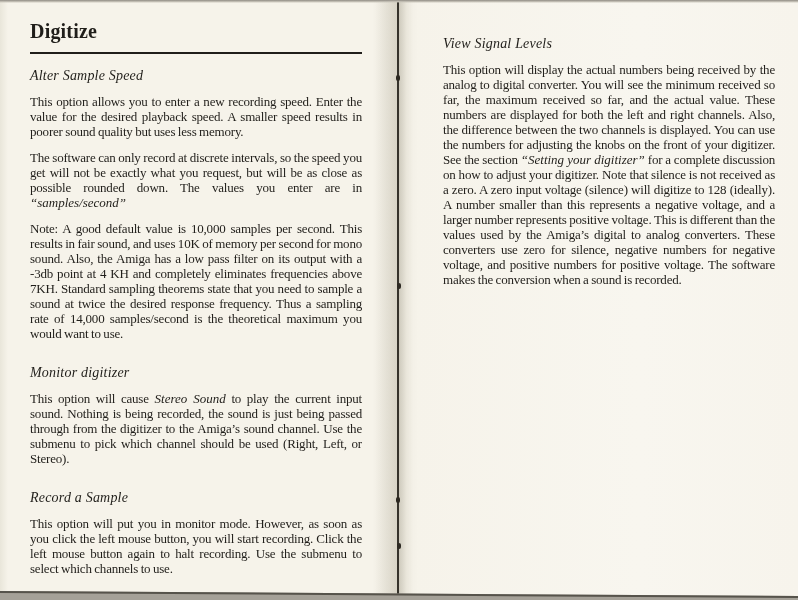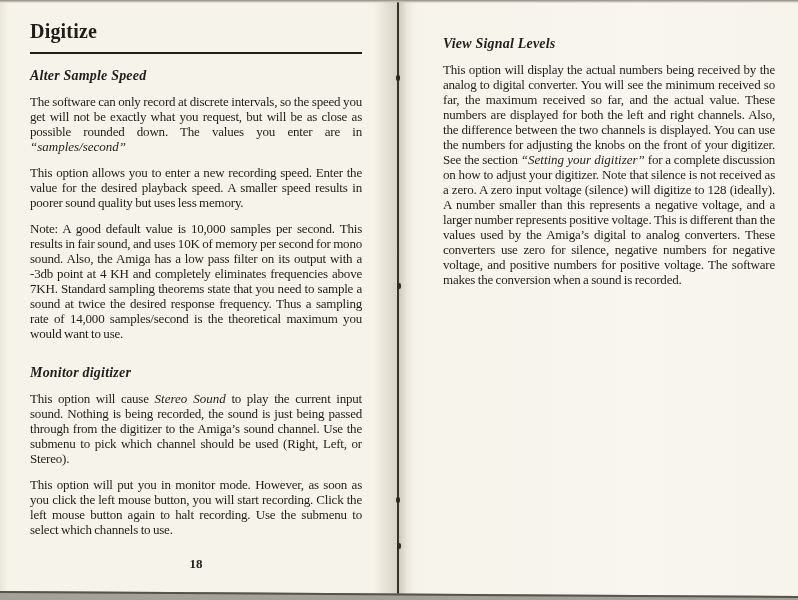--- a/index.html
+++ b/index.html
@@ -31,21 +31,21 @@
     text-align: justify;
   }
   .page.right .content { left: 44px; }
   h1.book-title {
     margin: 20px 0 0 0;
     font-size: 20px; line-height: 22px; font-weight: bold;
     letter-spacing: 0.2px; text-align: left;
   }
   .rule { height: 2px; background: var(--ink, #201e1a); margin-top: 10px; }
   h2.sec-head {
-    font-style: italic; font-weight: bold;
+    font-style: italic; font-weight: normal;
     font-size: 14px; line-height: 16px;
     margin: 24px 0 10px 0; text-align: left;
     letter-spacing: 0.2px;
   }
   h2.sec-head.after-rule { margin-top: 14px; }
   h2.sec-head.first-right { margin-top: 36px; }
   p.body-par {
     font-size: 13px; line-height: 15px;
     margin: 0 0 11px 0;
     letter-spacing: -0.2px; word-spacing: -0.5px;
@@ -91,35 +91,35 @@
 
 <div class="scan">
 
   <div class="page left">
     <div class="content">
       <h1 class="book-title">Digitize</h1>
       <div class="rule"></div>
 
       <section>
         <h2 class="sec-head after-rule">Alter Sample Speed</h2>
+        <p class="body-par"><span>This option allows you to enter a new recording speed. Enter the value for the desired playback speed. A smaller speed results in poorer sound quality but uses less memory.</span></p>
         <p class="body-par"><span>The software can only record at discrete intervals, so the speed you get will not be exactly what you request, but will be as close as possible rounded down. The values you enter are in </span><i>“samples/second”</i></p>
-        <p class="body-par"><span>This option allows you to enter a new recording speed. Enter the value for the desired playback speed. A smaller speed results in poorer sound quality but uses less memory.</span></p>
         <p class="body-par"><span>Note: A good default value is 10,000 samples per second. This results in fair sound, and uses 10K of memory per second for mono sound. Also, the Amiga has a low pass filter on its output with a -3db point at 4 KH and completely eliminates frequencies above 7KH. Standard sampling theorems state that you need to sample a sound at twice the desired response frequency. Thus a sampling rate of 14,000 samples/second is the theoretical maximum you would want to use.</span></p>
       </section>
 
       <section>
         <h2 class="sec-head">Monitor digitizer</h2>
         <p class="body-par"><span>This option will cause </span><i>Stereo Sound</i><span> to play the current input sound. Nothing is being recorded, the sound is just being passed through from the digitizer to the Amiga’s sound channel. Use the submenu to pick which channel should be used (Right, Left, or Stereo).</span></p>
       </section>
 
       <section>
+        <h2 class="sec-head">Record a Sample</h2>
         <p class="body-par"><span>This option will put you in monitor mode. However, as soon as you click the left mouse button, you will start recording. Click the left mouse button again to halt recording. Use the submenu to select which channels to use.</span></p>
       </section>
     </div>
-    <div class="pagenum">18</div>
   </div>
 
   <div class="page right">
     <div class="content">
       <section>
         <h2 class="sec-head first-right">View Signal Levels</h2>
         <p class="body-par"><span>This option will display the actual numbers being received by the analog to digital converter. You will see the minimum received so far, the maximum received so far, and the actual value. These numbers are displayed for both the left and right channels. Also, the difference between the two channels is displayed. You can use the numbers for adjusting the knobs on the front of your digitizer. See the section </span><i>“Setting your digitizer”</i><span> for a complete discussion on how to adjust your digitizer. Note that silence is not received as a zero. A zero input voltage (silence) will digitize to 128 (ideally). A number smaller than this represents a negative voltage, and a larger number represents positive voltage. This is different than the values used by the Amiga’s digital to analog converters. These converters use zero for silence, negative numbers for negative voltage, and positive numbers for positive voltage. The software makes the conversion when a sound is recorded.</span></p>
       </section>
     </div>
   </div>

